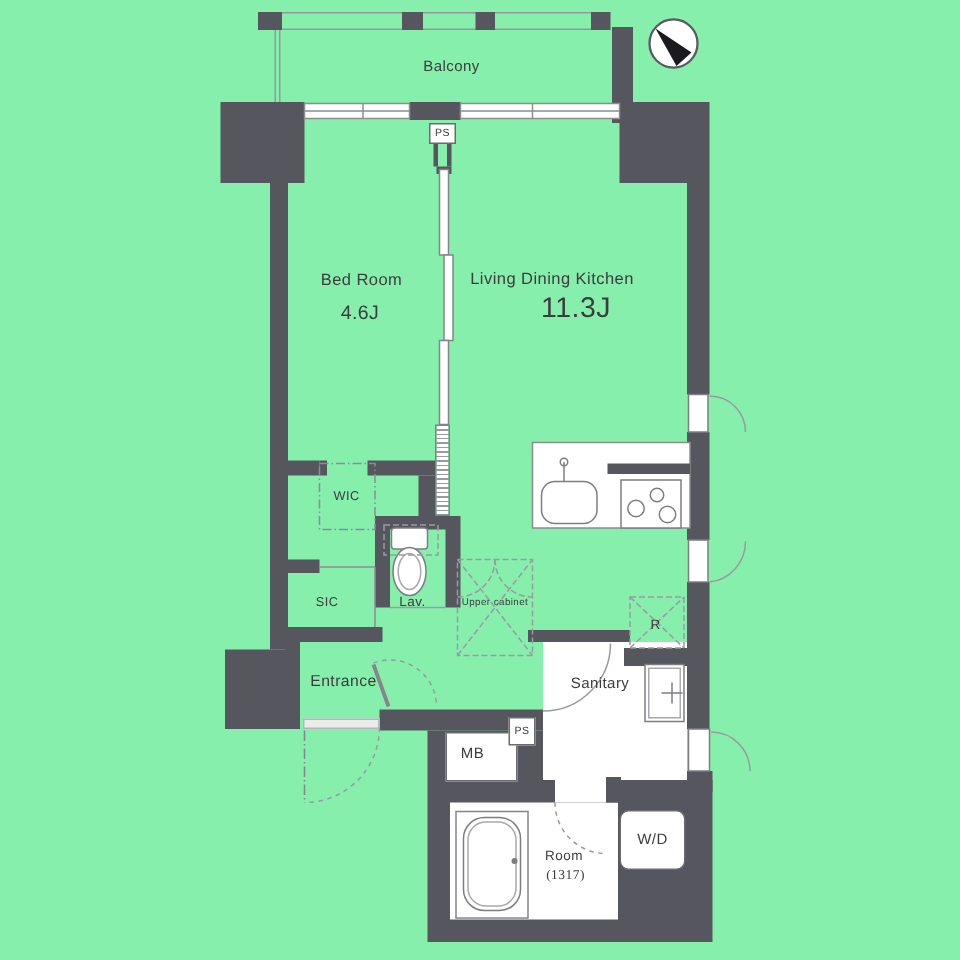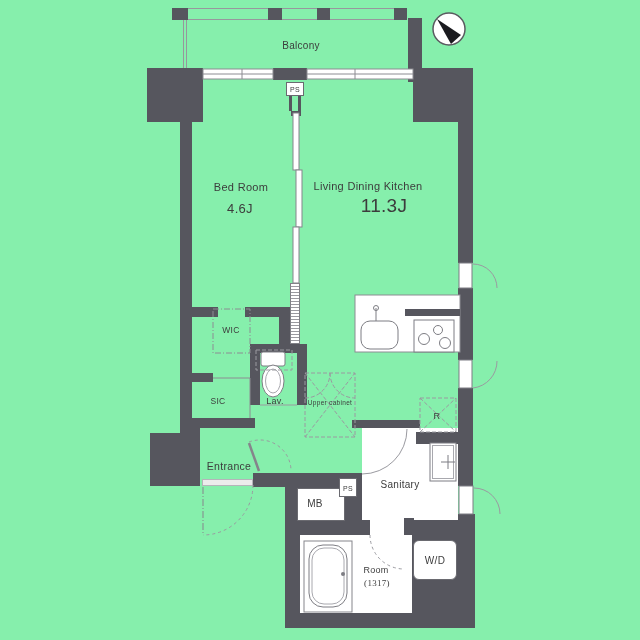--- a/index.html
+++ b/index.html
@@ -179,22 +179,22 @@
   <span class="lbl" style="left:301px;top:45px;font-size:10px;">Balcony</span>
   <span class="lbl" style="left:241px;top:187px;font-size:11px;">Bed Room</span>
   <span class="lbl" style="left:240px;top:208px;font-size:13px;">4.6J</span>
   <span class="lbl" style="left:368px;top:186px;font-size:11px;">Living Dining Kitchen</span>
   <span class="lbl" style="left:384px;top:206px;font-size:19px;">11.3J</span>
   <span class="lbl" style="left:295px;top:89px;font-size:7px;">PS</span>
   <span class="lbl" style="left:231px;top:330px;font-size:8.5px;">WIC</span>
   <span class="lbl" style="left:218px;top:401px;font-size:8.5px;">SIC</span>
   <span class="lbl" style="left:275px;top:401px;font-size:9px;">Lav.</span>
   <span class="lbl" style="left:330px;top:402px;font-size:6.5px;">Upper cabinet</span>
-  <span class="lbl" style="left:229px;top:454px;font-size:10.5px;margin-top:12px;">Entrance</span>
+  <span class="lbl" style="left:229px;top:454px;font-size:10.5px;">Entrance</span>
   <span class="lbl" style="left:437px;top:416px;font-size:9px;">R</span>
-  <span class="lbl" style="left:400px;top:484px;font-size:10px;">Sanitary</span>
+  <span class="lbl" style="left:400px;top:456px;font-size:10px;">Sanitary</span>
   <span class="lbl" style="left:348px;top:488px;font-size:7px;">PS</span>
   <span class="lbl" style="left:315px;top:503px;font-size:10px;">MB</span>
   <span class="lbl" style="left:435px;top:560px;font-size:10px;">W/D</span>
   <span class="lbl" style="left:376px;top:570px;font-size:9px;">Room</span>
   <span class="lbl" style="left:377px;top:583px;font-size:9px;font-family:Liberation Serif, serif;">(1317)</span>
 
 </div>
 
 </body></html>

